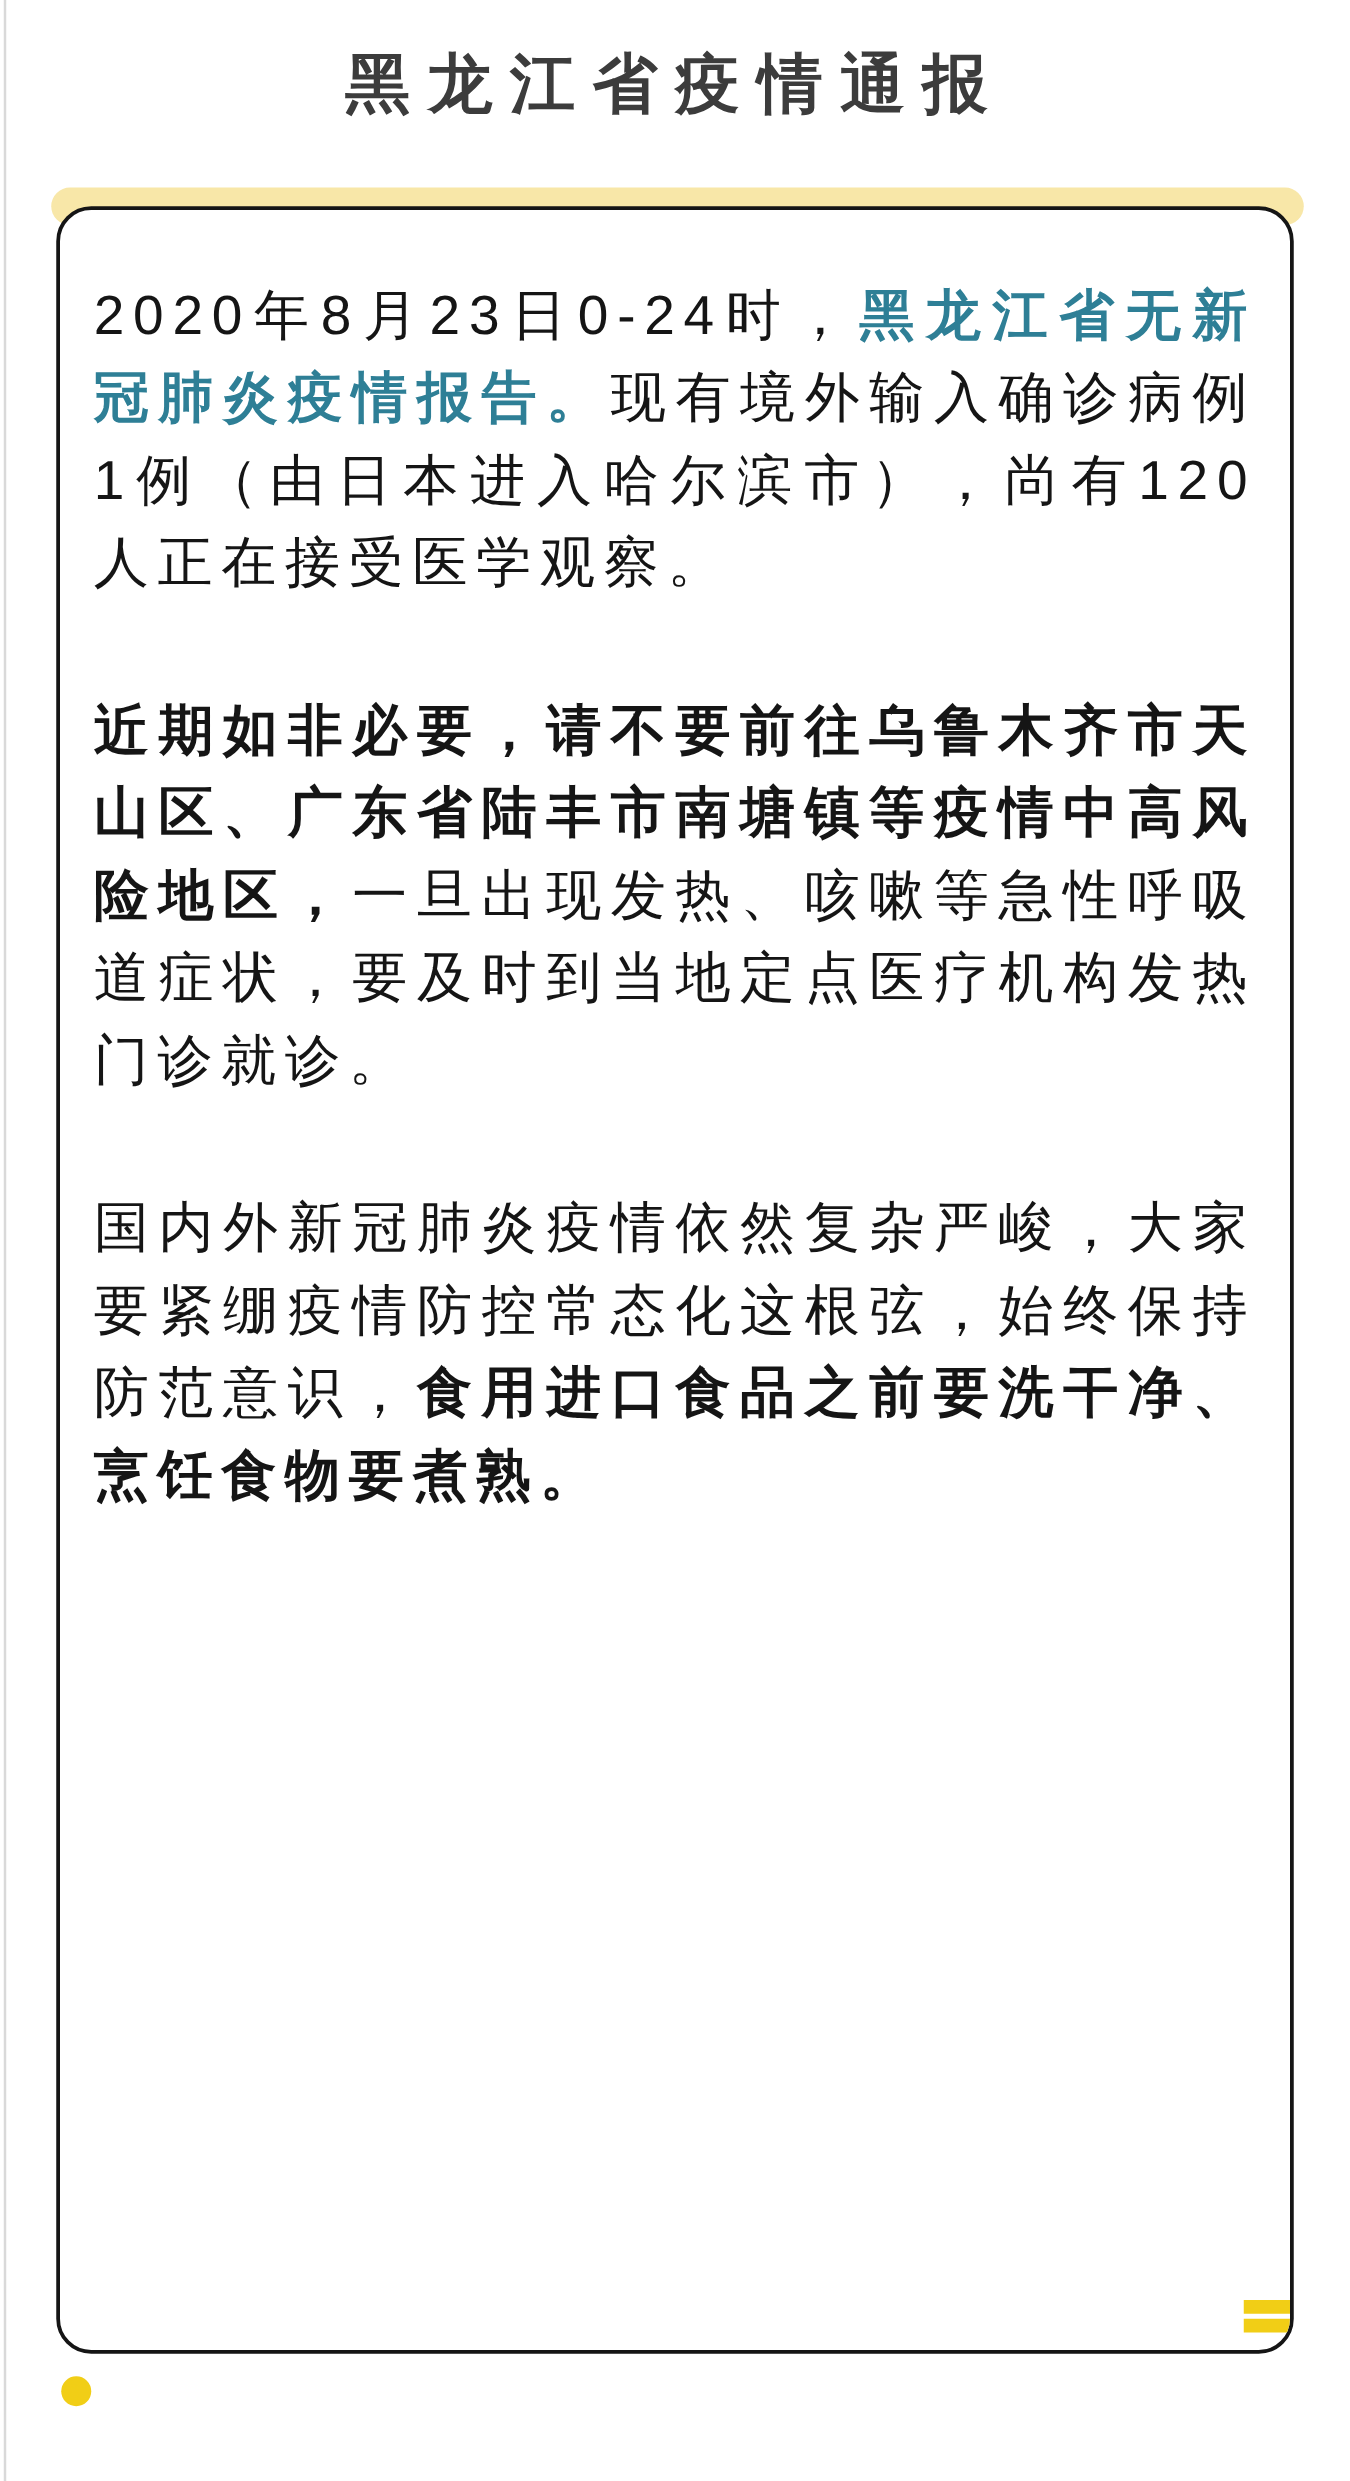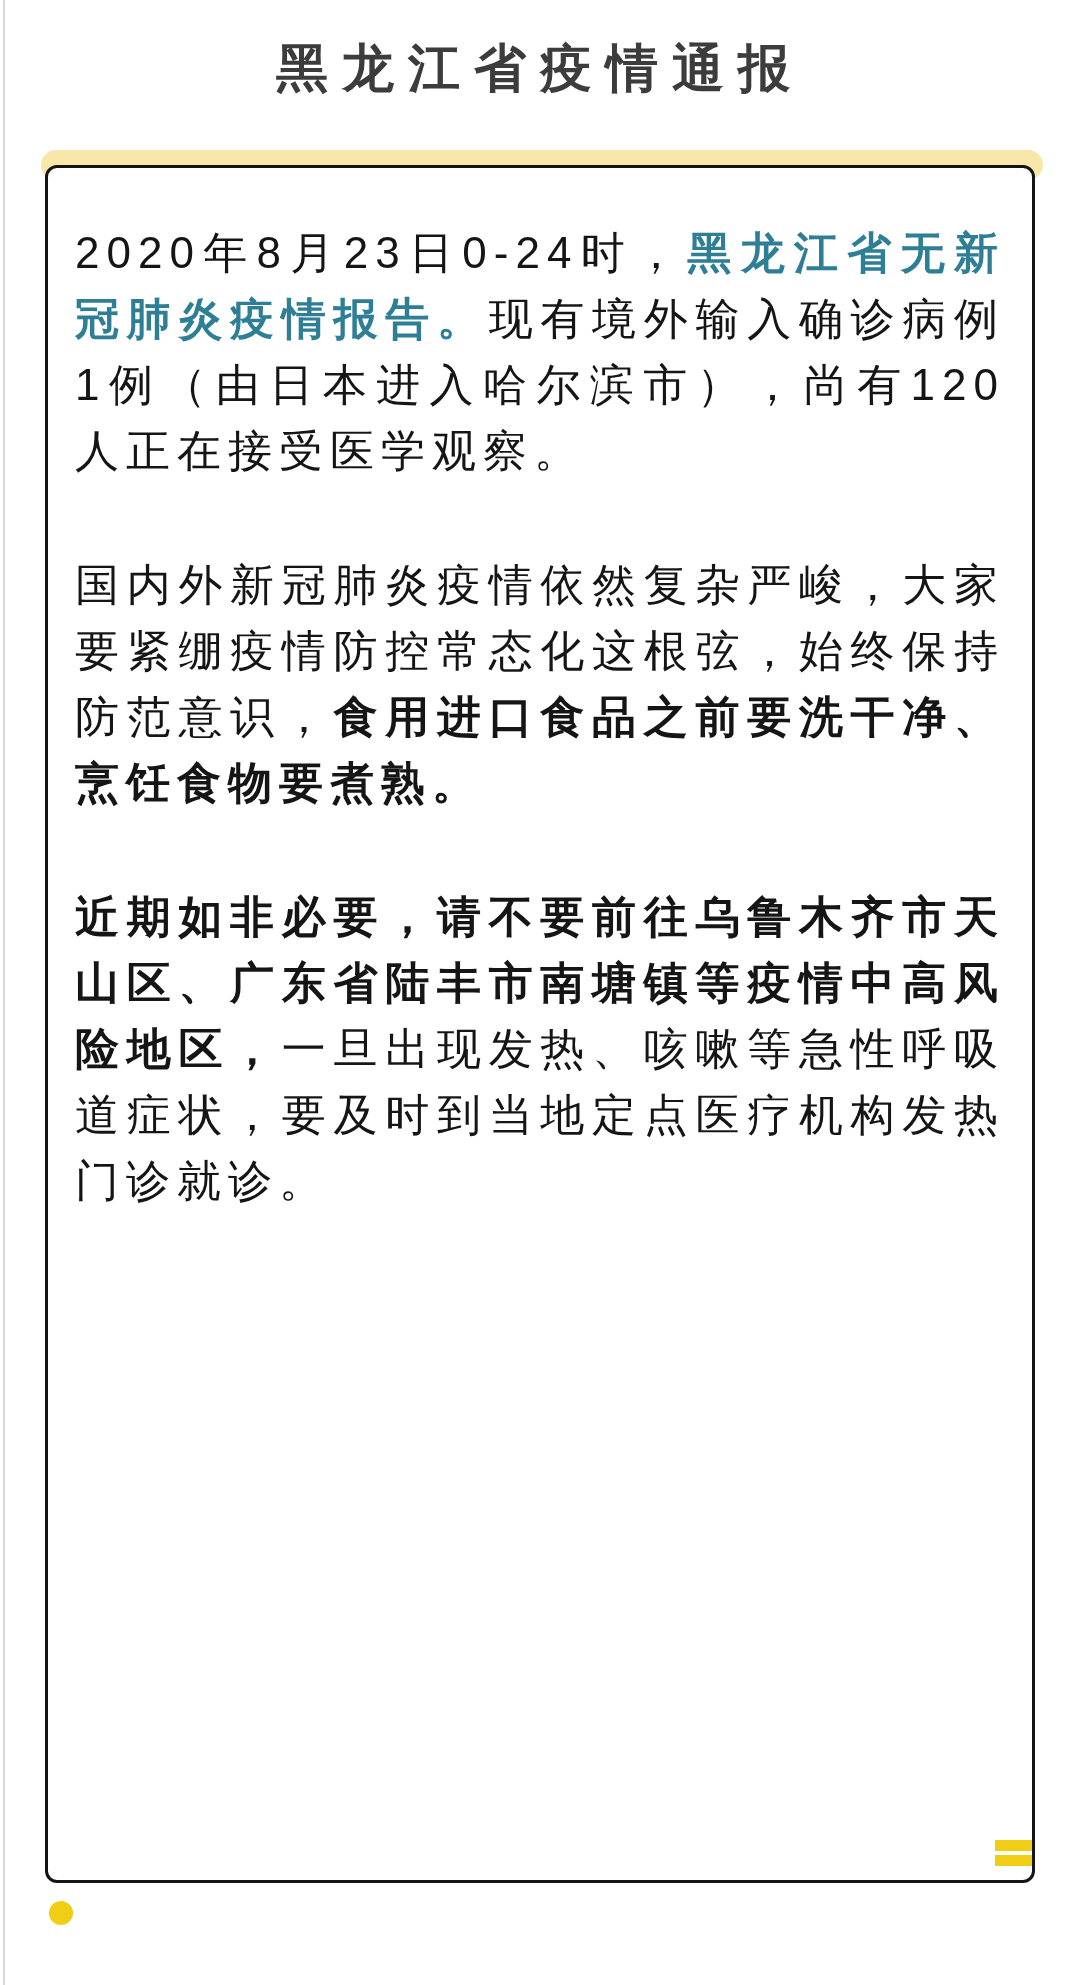--- a/index.html
+++ b/index.html
@@ -50,21 +50,21 @@
     background: var(--pale-yellow);
     border-radius: 15px;
   }
   .notice-card {
     position: relative;
     box-sizing: border-box;
     width: 990px;
     height: 1718px;
     background: #ffffff;
     border: 3px solid var(--border-color);
-    border-radius: 12px;
+    border-radius: 28px;
     padding: 52px 27px 40px 27px;
     overflow: hidden;
   }
   .para {
     margin: 0 0 68px 0;
     font-size: 44px;
     line-height: 66px;
     letter-spacing: 7px;
     color: var(--text-color);
     text-align: justify;
@@ -103,22 +103,22 @@
 
 <div class="left-edge-line"></div>
 
 <h1 class="page-title">黑龙江省疫情通报</h1>
 
 <div class="card-wrap">
   <div class="top-accent-bar"></div>
   <div class="notice-card">
     <div id="notice-body">
         <p class="para"><span class="run-normal">2020年8月23日0-24时，</span><span class="run-accent-bold">黑龙江省无新冠肺炎疫情报告。</span><span class="run-normal">现有境外输入确诊病例1例（由日本进入哈尔滨市），尚有120人正在接受医学观察。</span></p>
+        <p class="para"><span class="run-bold">近期如非必要，请不要前往乌鲁木齐市天山区、广东省陆丰市南塘镇等疫情中高风险地区，</span><span class="run-normal">一旦出现发热、咳嗽等急性呼吸道症状，要及时到当地定点医疗机构发热门诊就诊。</span></p>
         <p class="para"><span class="run-normal">国内外新冠肺炎疫情依然复杂严峻，大家要紧绷疫情防控常态化这根弦，始终保持防范意识，</span><span class="run-bold">食用进口食品之前要洗干净、烹饪食物要煮熟。</span></p>
-        <p class="para"><span class="run-bold">近期如非必要，请不要前往乌鲁木齐市天山区、广东省陆丰市南塘镇等疫情中高风险地区，</span><span class="run-normal">一旦出现发热、咳嗽等急性呼吸道症状，要及时到当地定点医疗机构发热门诊就诊。</span></p>
       </div>
     <div class="equals-decoration">
       <span class="eq-bar"></span>
       <span class="eq-bar"></span>
     </div>
   </div>
 </div>
 
 <div class="dot-decoration"></div>
 

